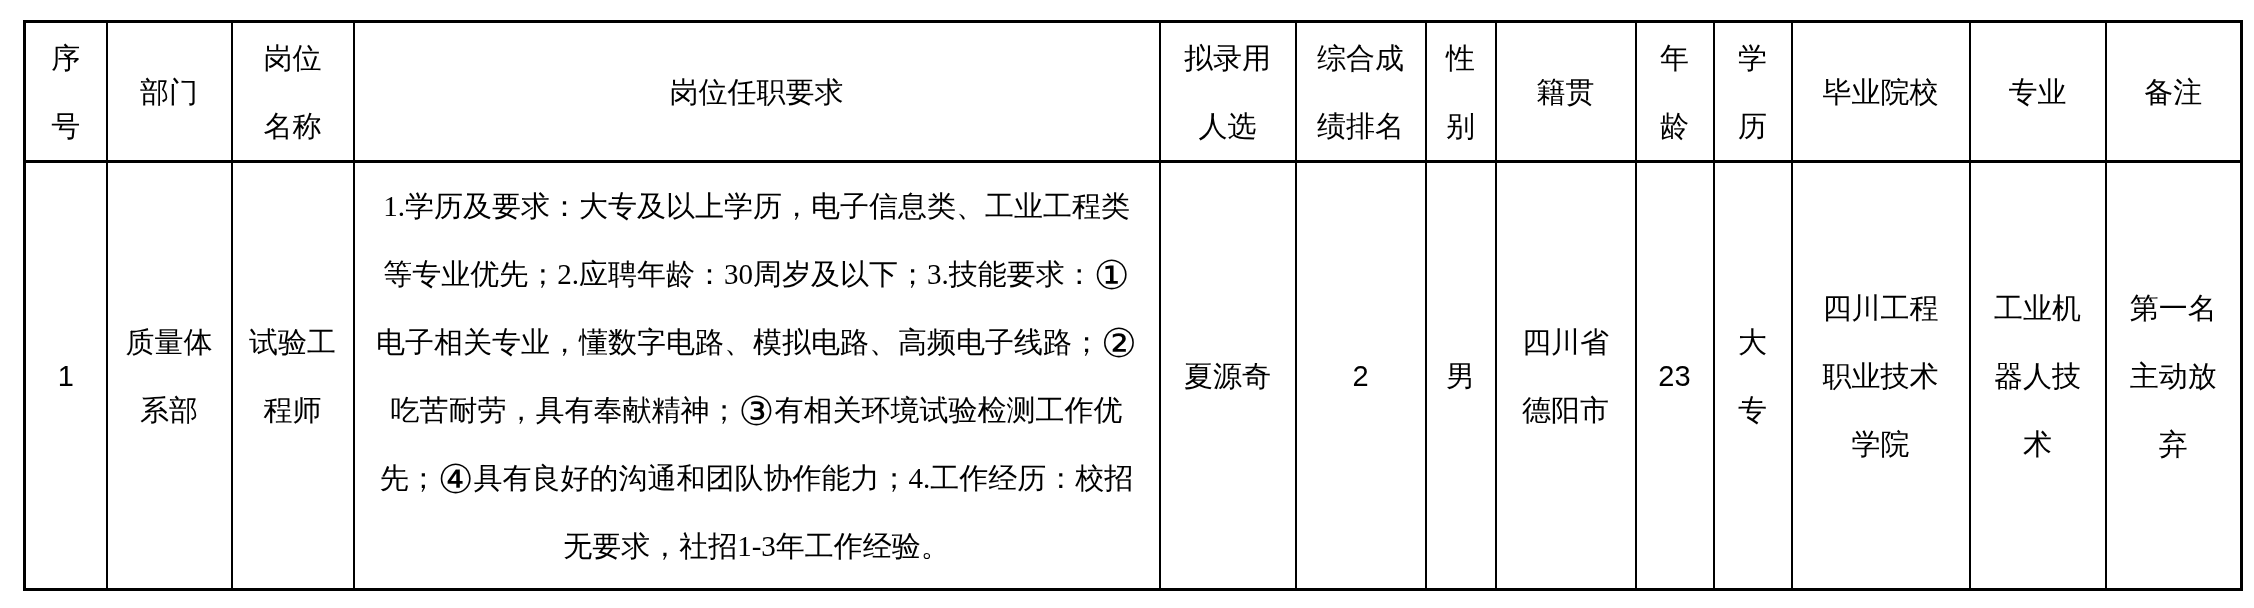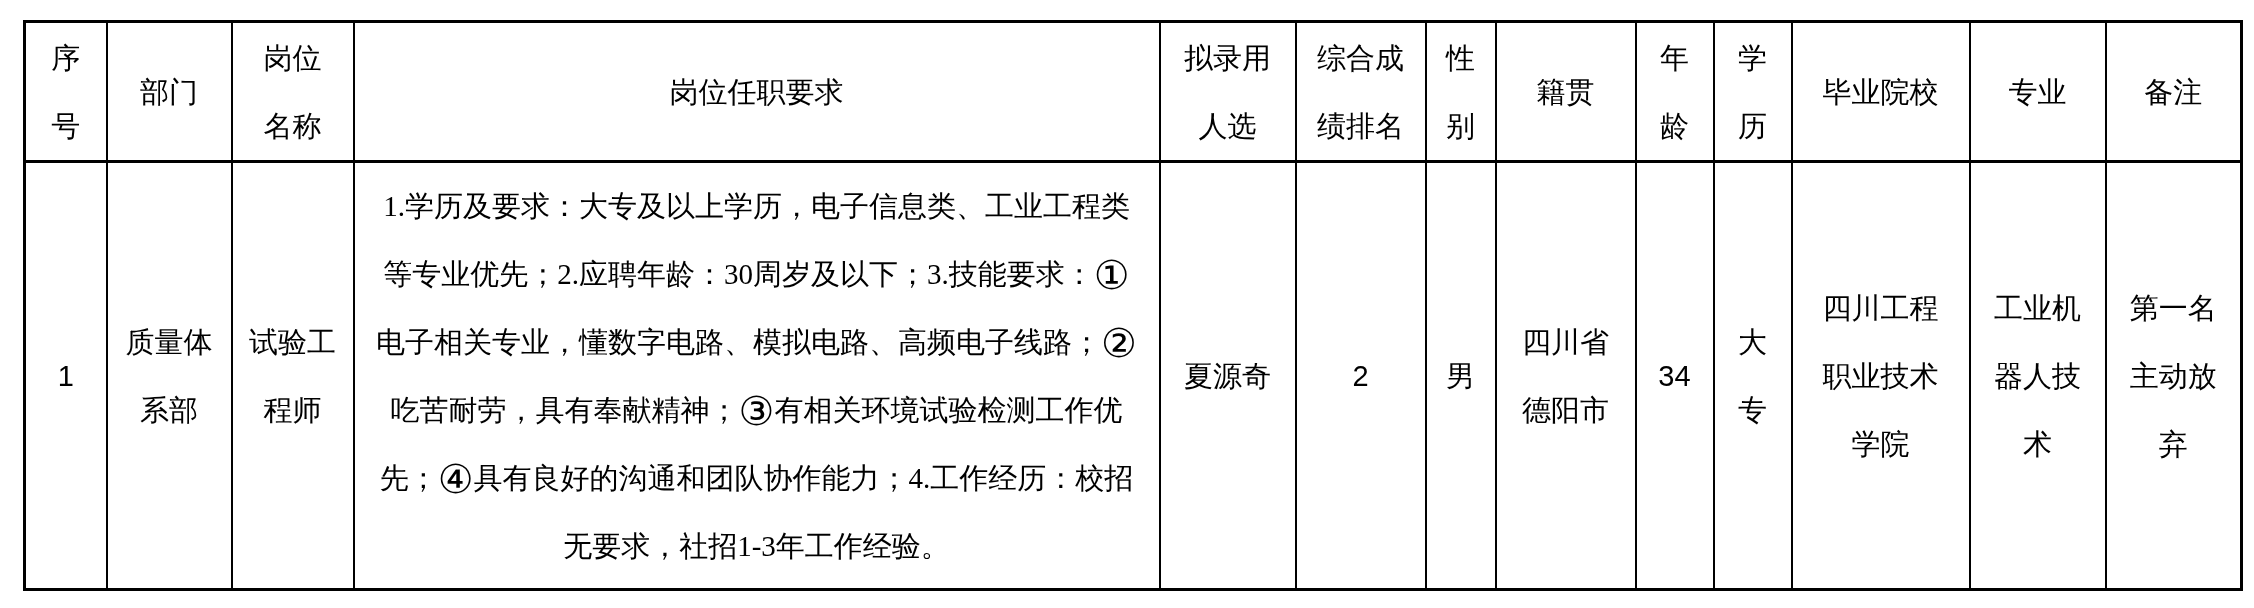--- a/index.html
+++ b/index.html
@@ -115,21 +115,21 @@
 等专业优先；2.应聘年龄：30周岁及以下；3.技能要求：<span class="circled-num">①</span>
 电子相关专业，懂数字电路、模拟电路、高频电子线路；<span class="circled-num">②</span>
 吃苦耐劳，具有奉献精神；<span class="circled-num">③</span>有相关环境试验检测工作优
 先；<span class="circled-num">④</span>具有良好的沟通和团队协作能力；4.工作经历：校招
 无要求，社招1-3年工作经验。</td>
         <td>夏源奇</td>
         <td class="num-cell">2</td>
         <td>男</td>
         <td>四川省
 德阳市</td>
-        <td class="num-cell">34</td>
+        <td class="num-cell">23</td>
         <td>大
 专</td>
         <td>四川工程
 职业技术
 学院</td>
         <td>工业机
 器人技
 术</td>
         <td>第一名
 主动放

